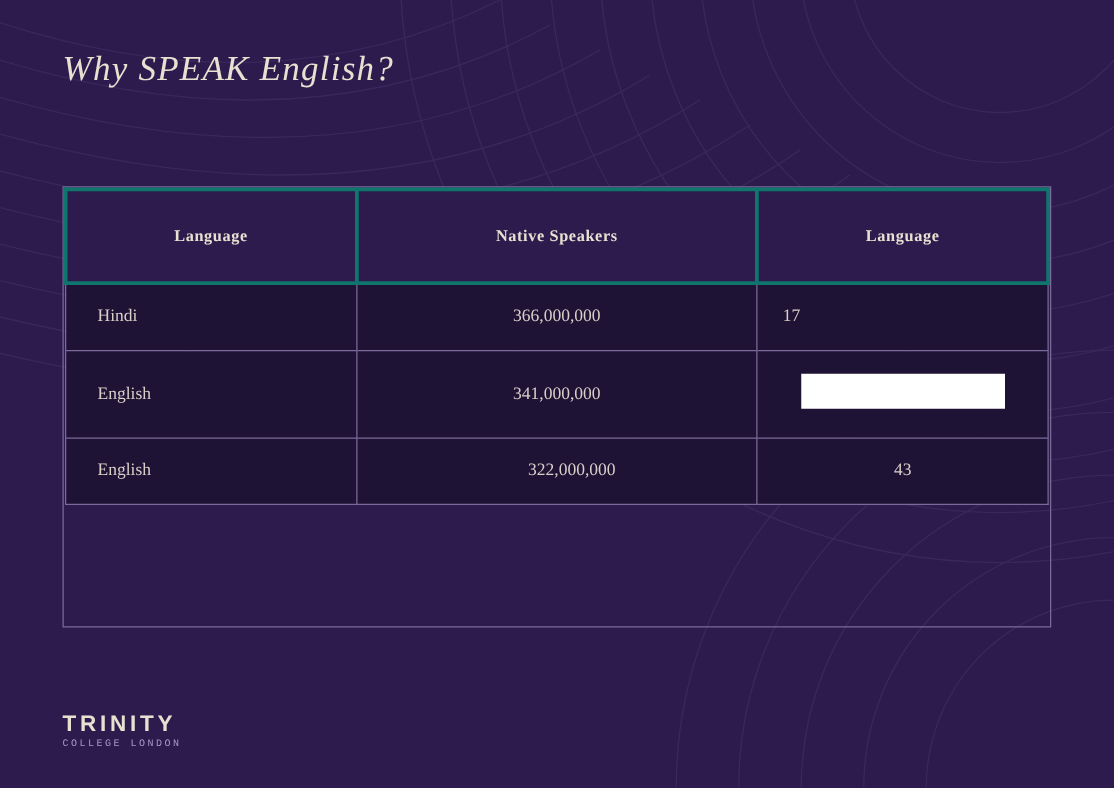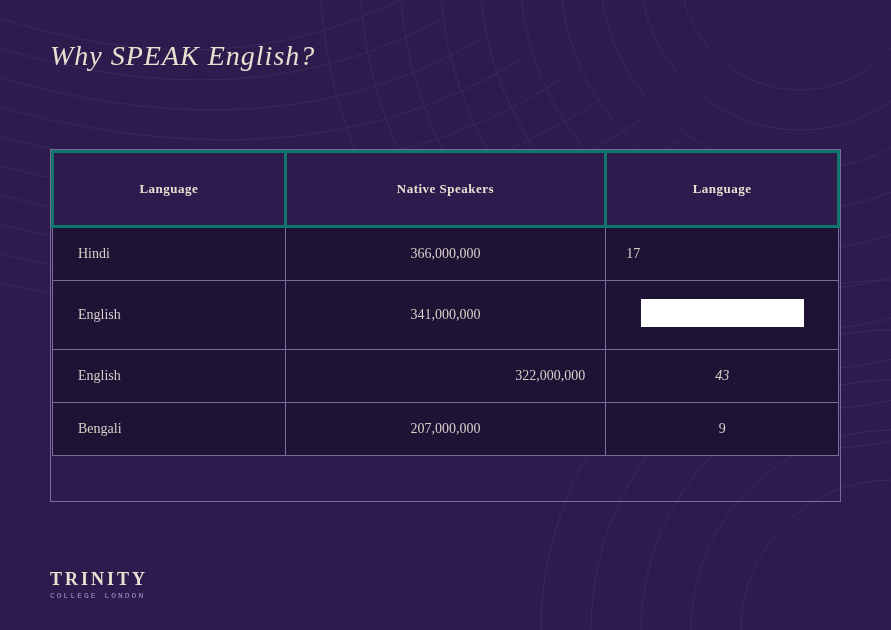--- a/index.html
+++ b/index.html
@@ -110,21 +110,21 @@
     }
 
     .footer-logo {
       margin-top: 20px;
       display: flex;
       align-items: center;
     }
 
     .logo-text {
       color: #e8e0d0;
-      font-family: Liberation Serif, serif;
+      font-family: Liberation Sans, sans-serif;
       font-weight: bold;
       font-size: 18px;
       letter-spacing: 3px;
     }
 
     .logo-sub {
       color: #a898c8;
       font-family: Liberation Mono, monospace;
       font-size: 8px;
       letter-spacing: 2px;
@@ -186,27 +186,22 @@
             <td style="text-align: center;">366,000,000</td>
             <td style="text-align: left;">17</td>
           </tr>
           <tr>
             <td>English</td>
             <td style="text-align: center;">341,000,000</td>
             <td style="text-align: center;"><span class="cell-highlight-white"></span></td>
           </tr>
           <tr>
             <td>English</td>
-            <td style="text-align: right; padding-left: 44px;">322,000,000</td>
-            <td style="text-align: center; font-style: italic;">43</td>
-          </tr>
-          <tr>
-            <td>Bengali</td>
-            <td style="text-align: center;">207,000,000</td>
-            <td style="text-align: center;">9</td>
+            <td style="text-align: center; padding-left: 44px;">322,000,000</td>
+            <td style="text-align: center;">43</td>
           </tr>
         </tbody>
     </table>
   </div>
 
   <div class="footer-logo">
     <div>
       <span class="logo-text">TRINITY</span>
       <span class="logo-sub">COLLEGE LONDON</span>
     </div>

